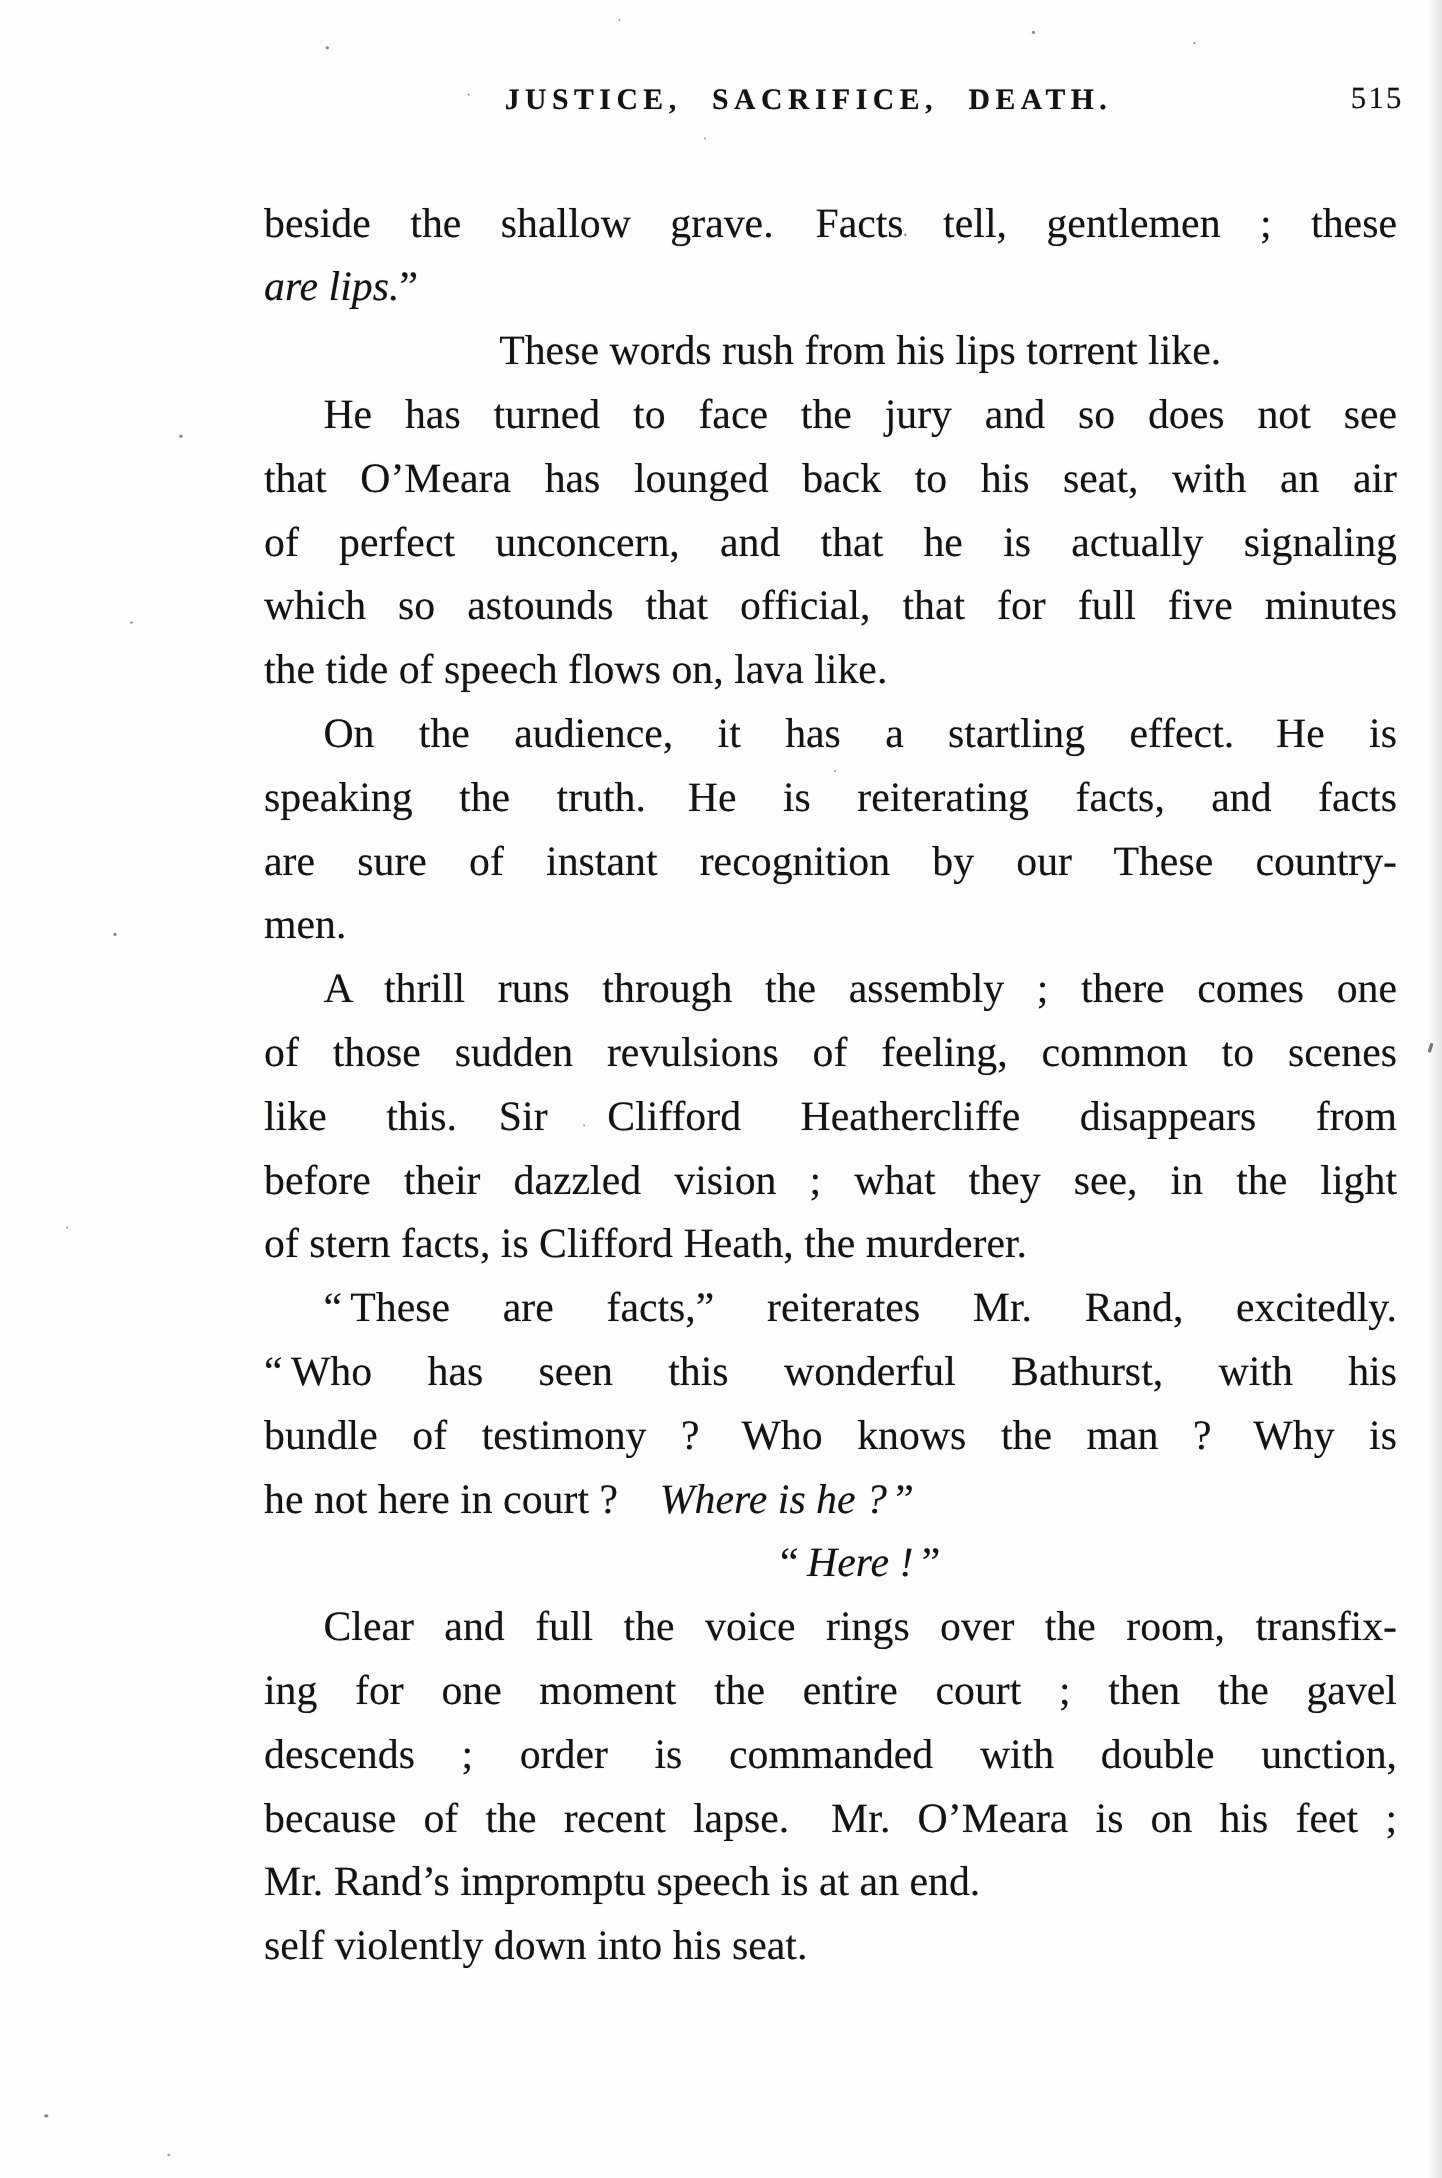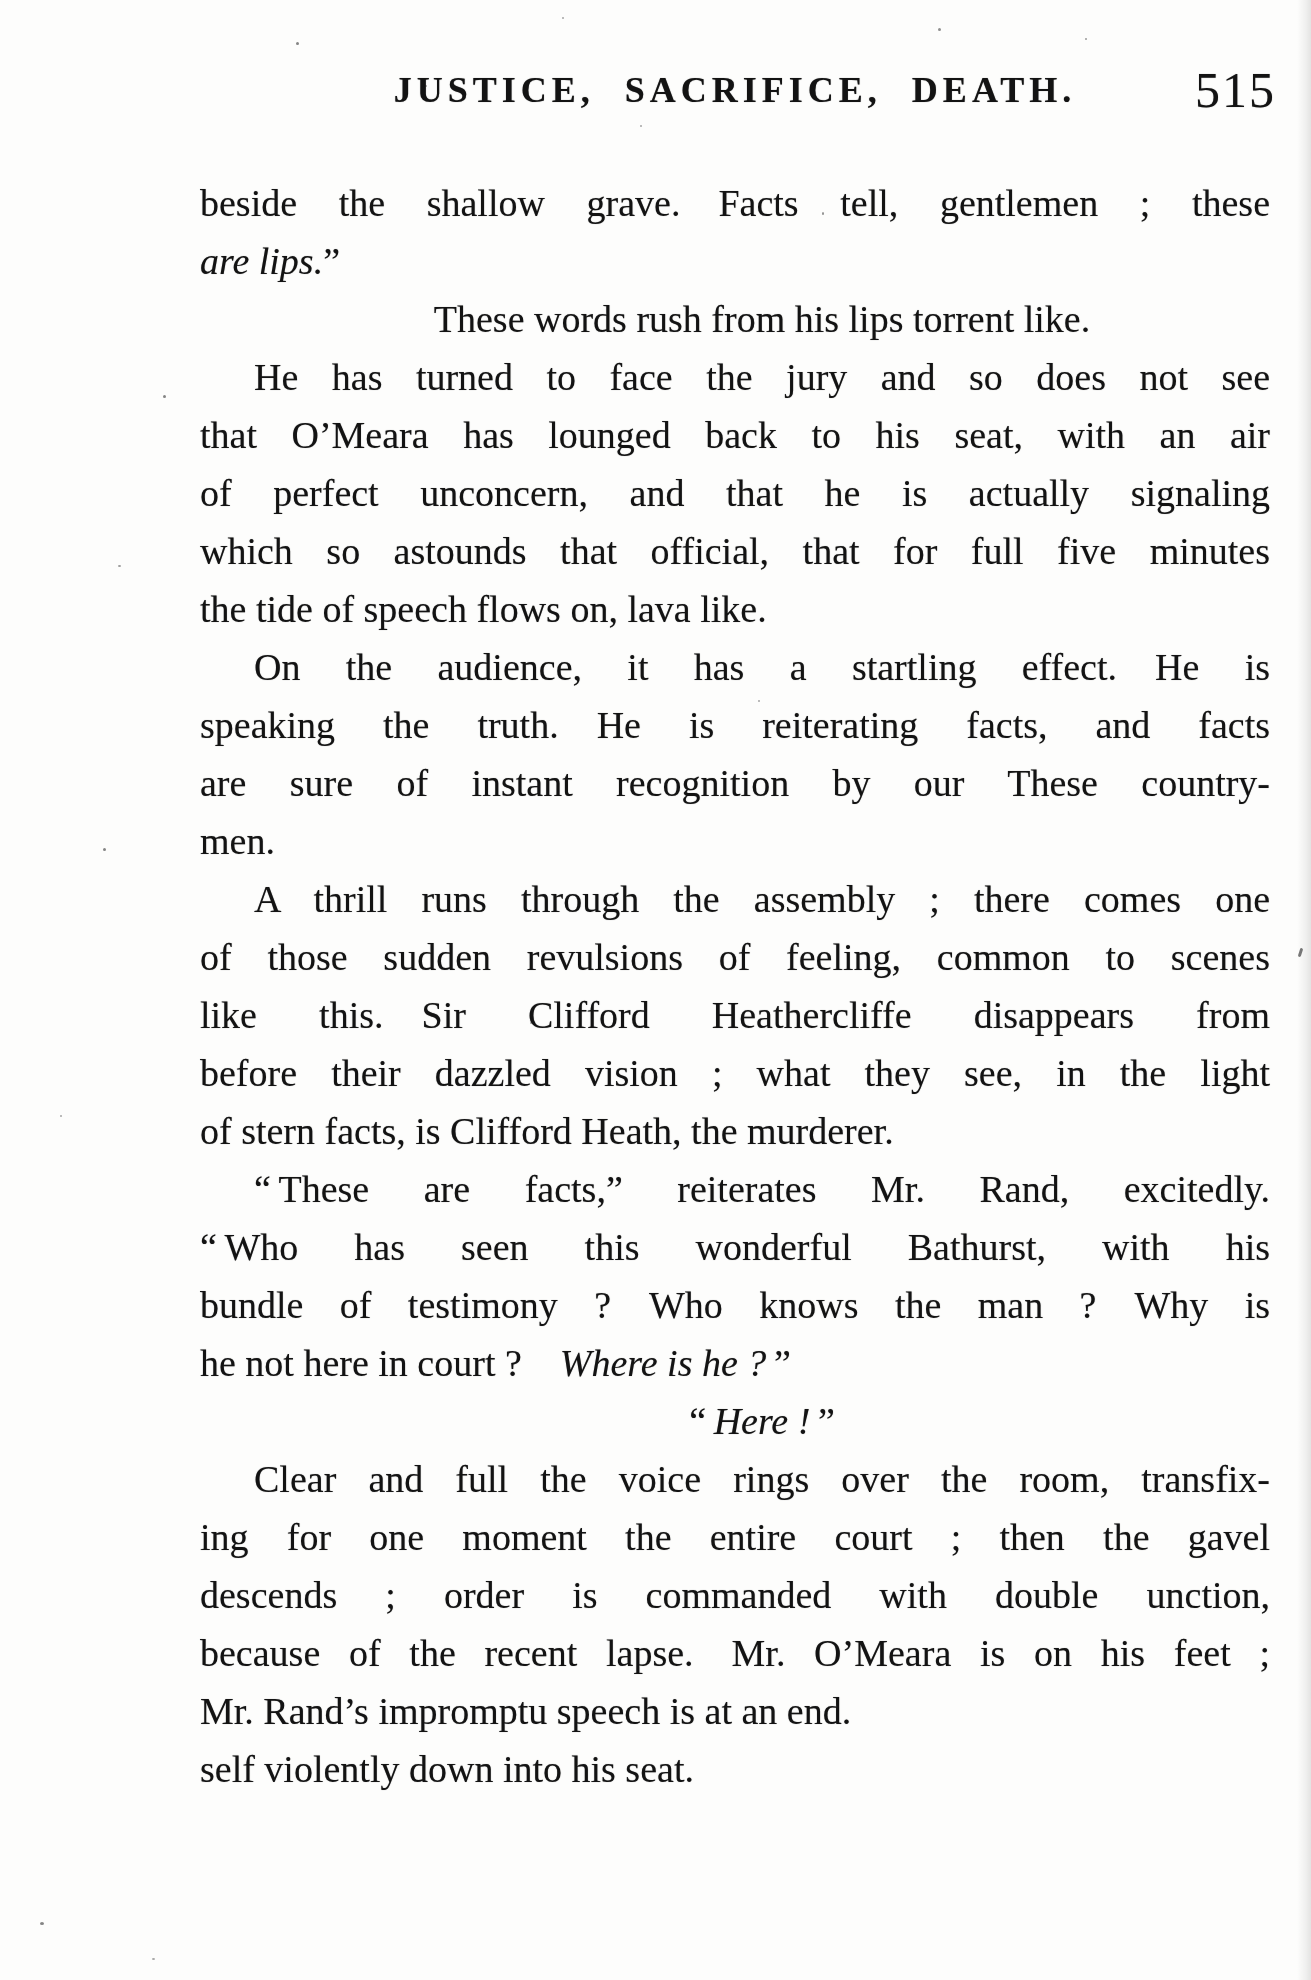--- a/index.html
+++ b/index.html
@@ -14,37 +14,38 @@
   .edge-shade{
     position:absolute;top:0;right:0;width:14px;height:100%;
     background:linear-gradient(to right, rgba(0,0,0,0) 0%, rgba(0,0,0,0.05) 60%, rgba(0,0,0,0.10) 100%);
     pointer-events:none;
   }
   .header-row{
     position:absolute;left:200px;top:68px;width:1070px;height:44px;
   }
   .running-head{
     position:absolute;left:0;right:0;text-align:center;
-    font-weight:700;font-size:36px;line-height:44px;
+    font-weight:700;font-size:27px;line-height:44px;
     letter-spacing:5px;word-spacing:16px;
     text-shadow:0 0 1px rgba(0,0,0,.45);
   }
   .folio{
     position:absolute;right:-6px;top:0;
-    font-weight:400;font-size:50px;line-height:44px;letter-spacing:2px;
+    font-weight:400;font-size:28px;line-height:44px;letter-spacing:2px;
     text-shadow:0 0 1px rgba(0,0,0,.4);
   }
   .body-text{
     position:absolute;left:200px;top:174px;width:1070px;
     font-size:38px;
   }
   .tline{
     height:58px;line-height:58px;white-space:nowrap;
     text-align:left;
     text-shadow:0 0 1px rgba(0,0,0,.40);
+    margin-left:40px;
   }
   .tline.just{
     white-space:normal;
     text-align:justify;
     text-align-last:justify;
   }
   .tline.ind{ text-indent:54px;text-align:center; }
   .it{ font-style:italic; }
   
   .spk{position:absolute;background:#222;border-radius:50%;pointer-events:none;}

